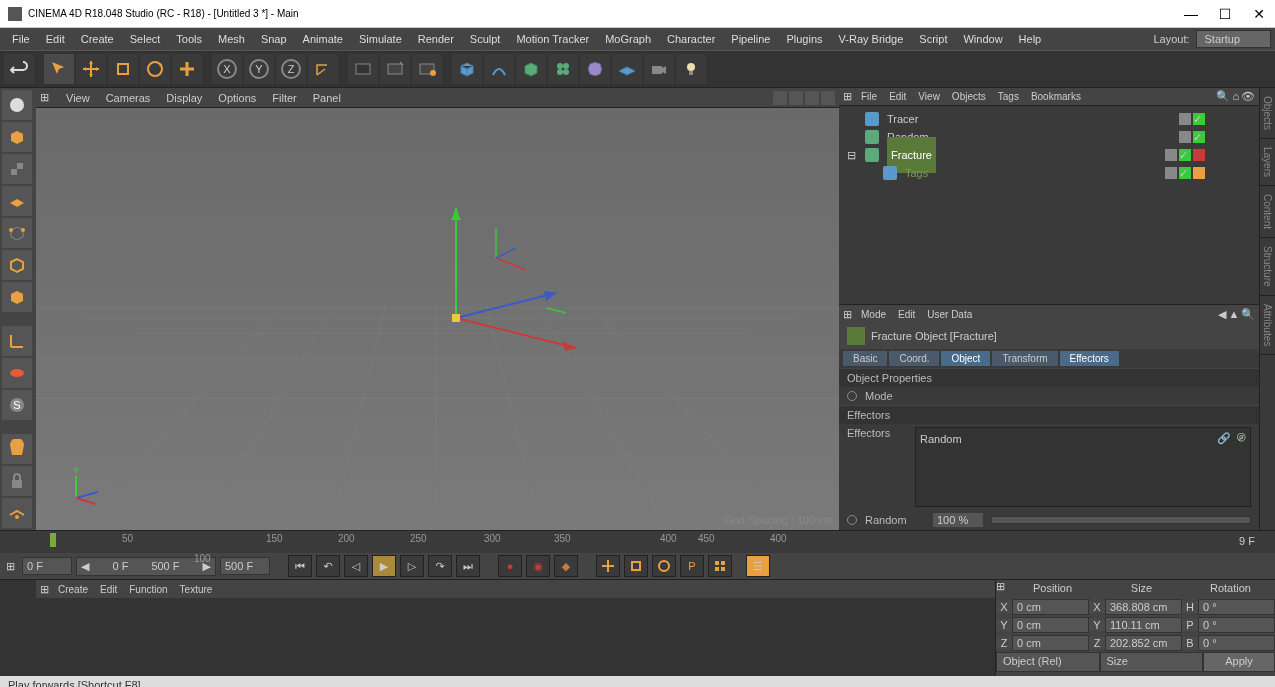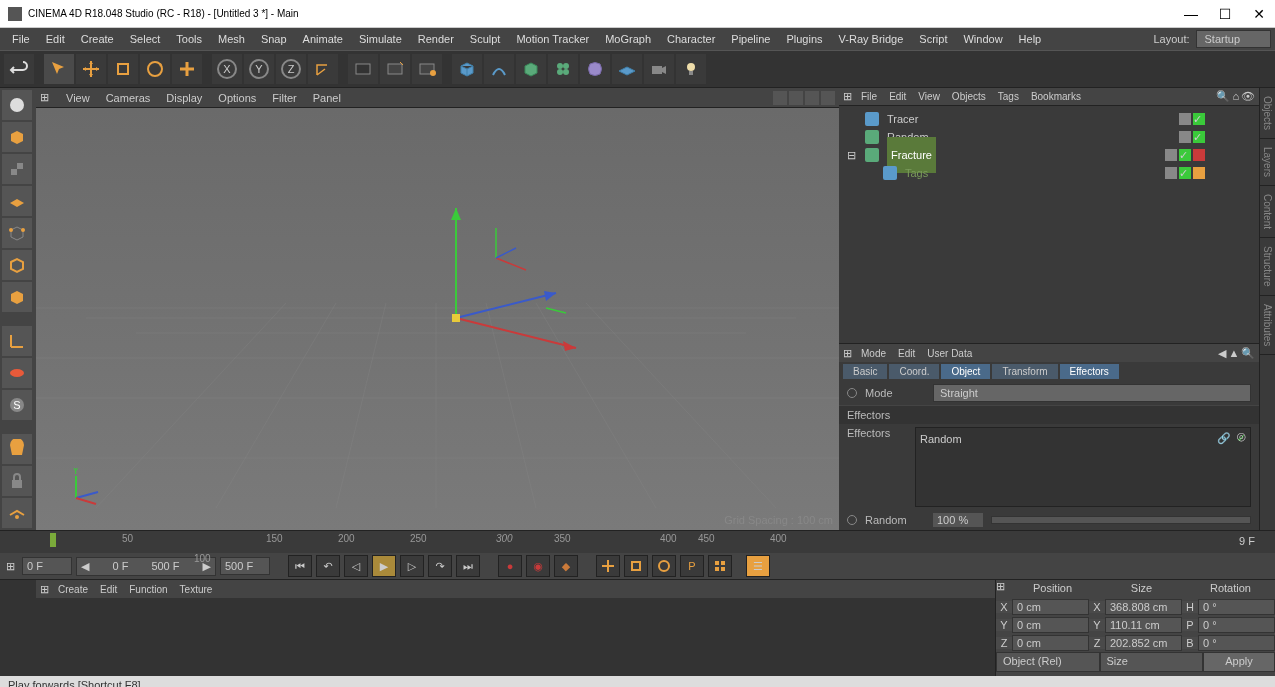--- a/index.html
+++ b/index.html
@@ -441,31 +441,35 @@
     <div class="attributes-panel">
       <div class="attr-menubar">
         <span style="width:12px">⊞</span>
         <span id="attr-menu-items" style="display: contents;"><span class="panel-menu-item">Mode</span><span class="panel-menu-item">Edit</span><span class="panel-menu-item">User Data</span></span>
         <div class="panel-icons-right">
           <span>◀</span>
           <span>▲</span>
           <span>🔍</span>
         </div>
       </div>
+      <div class="attr-header">
+        <div class="attr-header-icon"></div>
+        <span>Fracture Object [Fracture]</span>
+      </div>
       <div class="attr-tabs" id="attr-tabs">
           <div class="attr-tab">Basic</div>
           <div class="attr-tab">Coord.</div>
           <div class="attr-tab active">Object</div>
           <div class="attr-tab">Transform</div>
           <div class="attr-tab active">Effectors</div>
         </div>
+      <div class="attr-section-header">Object Properties</div>
       <div class="attr-row">
         <span class="attr-radio"></span>
         <span class="attr-label">Mode</span>
-        <div class="attr-dropdown">Straight</div>
       </div>
       <div class="attr-section-header">Effectors</div>
       <div class="attr-row" style="align-items:flex-start">
         <span class="attr-label">Effectors</span>
         <div style="flex:1;background:#333;border:1px solid #222;height:80px;padding:4px;position:relative">
           <div style="display:flex;align-items:center;gap:6px">
             <span>Random</span>
             <span style="margin-left:auto">🔗</span>
             <span style="color:#3aca3a">✓</span>
           </div>
@@ -492,21 +496,21 @@
 
 <div class="timeline-section">
   <div class="timeline-ruler">
     <div class="playhead"></div>
     <div id="ruler-ticks">
         <span class="ruler-tick" style="left: 122px;">50</span>
         <span class="ruler-tick" style="left: 194px; margin-top: 20px;">100</span>
         <span class="ruler-tick" style="left: 266px;">150</span>
         <span class="ruler-tick" style="left: 338px;">200</span>
         <span class="ruler-tick" style="left: 410px;">250</span>
-        <span class="ruler-tick" style="left: 496px; font-style: italic;">300</span>
+        <span class="ruler-tick" style="left: 484px;">300</span>
         <span class="ruler-tick" style="left: 554px;">350</span>
         <span class="ruler-tick" style="left: 660px;">400</span>
         <span class="ruler-tick" style="left: 698px;">450</span>
         <span class="ruler-tick" style="left: 770px;">400</span>
       </div>
     <div style="position:absolute;right:20px;top:4px">9 F</div>
   </div>
   <div class="timeline-controls">
     <span style="width:12px">⊞</span>
     <div class="time-input">0 F</div>

